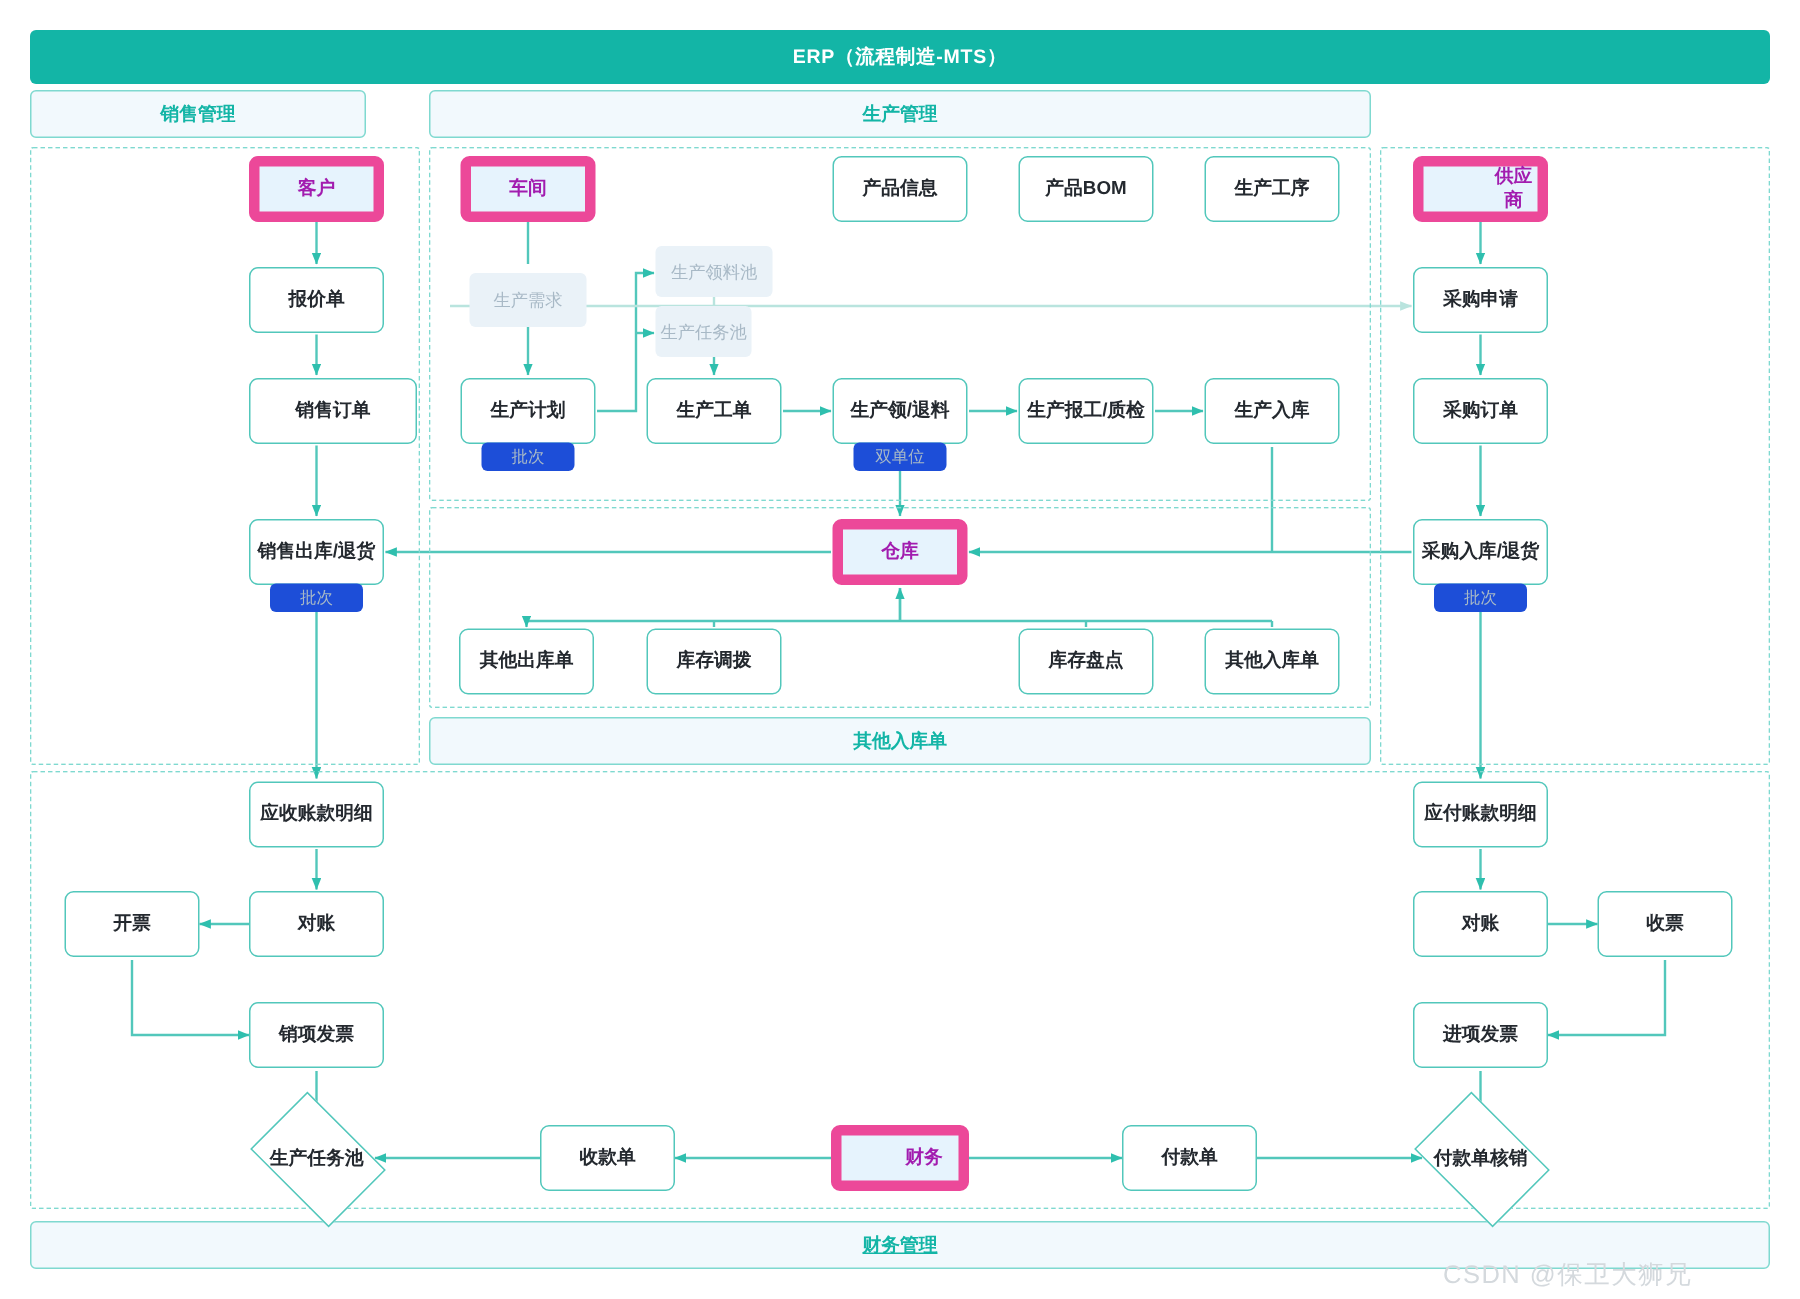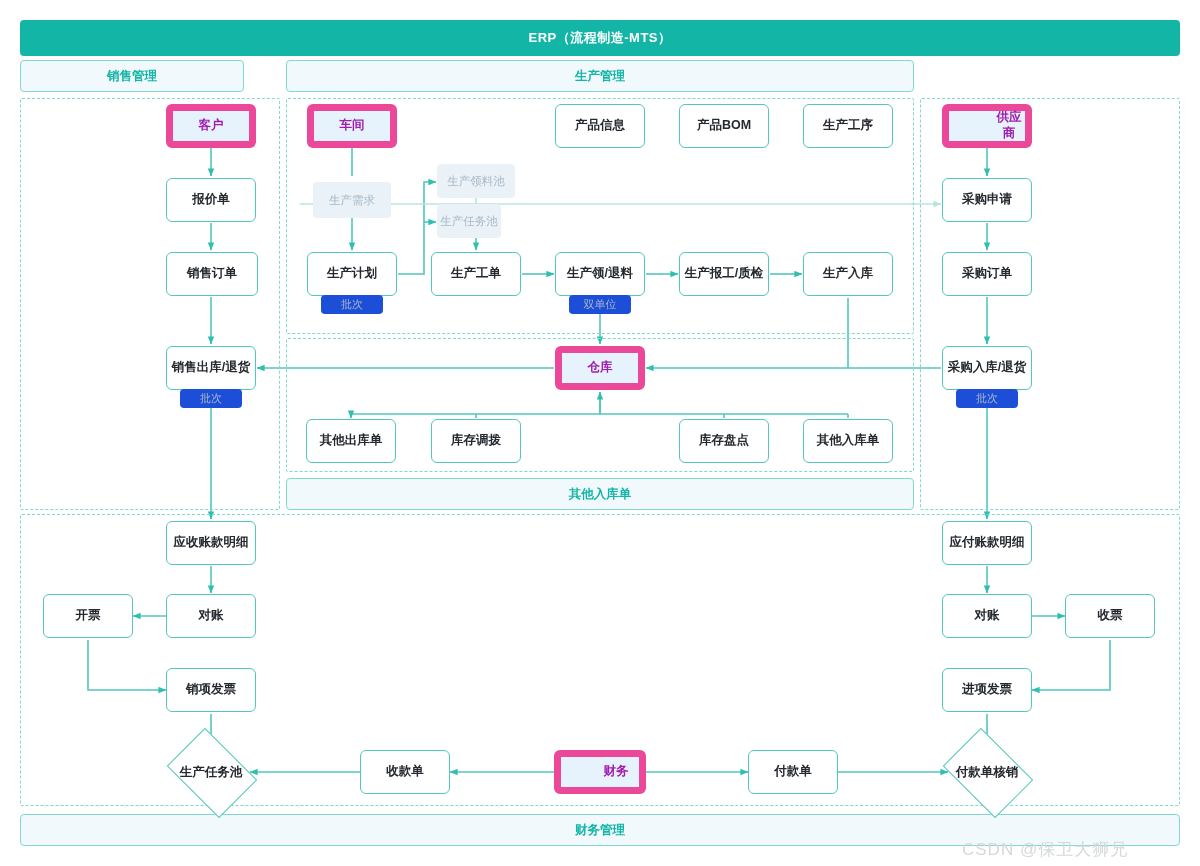--- a/index.html
+++ b/index.html
@@ -159,25 +159,25 @@
 
   <div class="abs lane" style="left:286px;top:98px;width:628px;height:236px;"></div>
 
   <div class="abs lane" style="left:920px;top:98px;width:260px;height:412px;"></div>
 
   <div class="abs lane" style="left:286px;top:338px;width:628px;height:134px;"></div>
 
   <div class="abs lane" style="left:20px;top:514px;width:1160px;height:292px;"></div>
 
   <div class="abs secthead" style="left:286px;top:478px;width:628px;height:32px;">其他入库单</div>
-  <div class="abs secthead" style="left:20px;top:814px;width:1160px;height:32px;">财务管理</div>
+  <div class="abs secthead" style="left:20px;top:814px;width:1160px;height:32px;text-decoration:underline;">财务管理</div>
 
   <div class="abs node blue" style="left:166px;top:104px;width:90px;height:44px;">客户</div>
   <div class="abs node" style="left:166px;top:178px;width:90px;height:44px;">报价单</div>
-  <div class="abs node" style="left:166px;top:252px;width:92px;height:44px;">销售订单</div>
+  <div class="abs node" style="left:166px;top:252px;width:112px;height:44px;">销售订单</div>
   <div class="abs node" style="left:166px;top:346px;width:90px;height:44px;">销售出库/退货</div>
   <div class="abs tag" style="left:180px;top:389px;width:62px;height:19px;">批次</div>
   <div class="abs node" style="left:166px;top:521px;width:90px;height:44px;">应收账款明细</div>
   <div class="abs node" style="left:166px;top:594px;width:90px;height:44px;">对账</div>
   <div class="abs node" style="left:43px;top:594px;width:90px;height:44px;">开票</div>
   <div class="abs node" style="left:166px;top:668px;width:90px;height:44px;">销项发票</div>
 
   <div class="diamond-wrap" style="left:175px;top:746px;width:72px;height:52px;">
     <div class="diamond-shape"></div>
     <div class="diamond-label">生产任务池</div>

